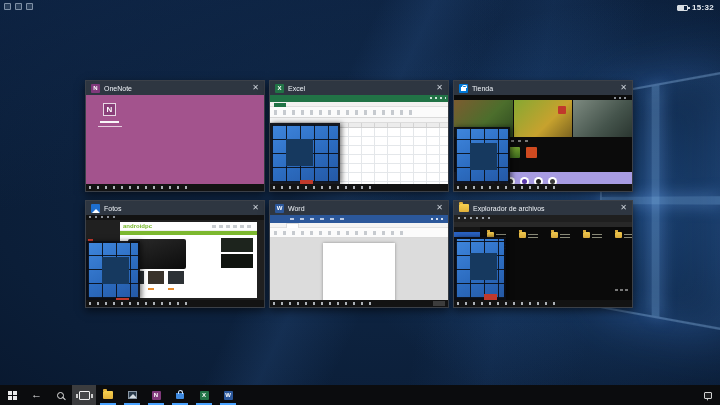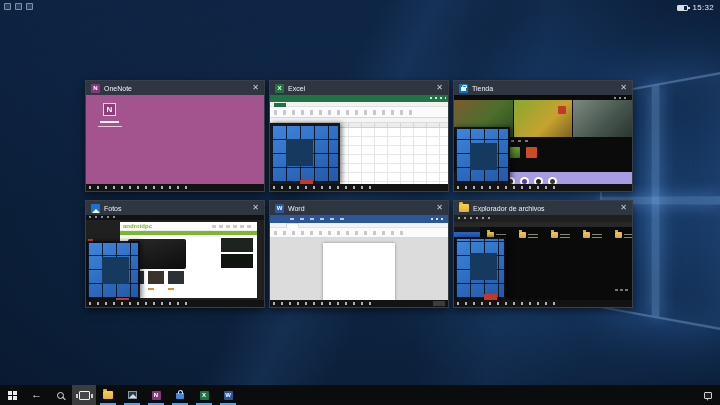--- a/index.html
+++ b/index.html
@@ -24,21 +24,21 @@
     margin-top:-4px; background:rgba(140,195,255,.30); box-shadow:0 0 14px rgba(120,180,255,.5); }
 
   
   .status-left { position:absolute; left:4px; top:3px; display:flex; gap:4px; }
   .sys-ico { width:7px; height:7px; border:1px solid rgba(200,215,230,.55);
     background:rgba(120,140,160,.25); border-radius:1px; }
   .status-right { position:absolute; right:6px; top:3px; display:flex; align-items:center; gap:4px; }
   .battery { width:11px; height:6px; border:1px solid #d7dde3; border-radius:1px; position:relative;
     background:linear-gradient(90deg,#d7dde3 0 72%, transparent 72%); }
   .battery::after { content:""; position:absolute; right:-3px; top:1px; width:2px; height:2px; background:#d7dde3; }
-  .clock { color:#e8edf2; font-size:8px; letter-spacing:.3px; }
+  .clock { color:#e8edf2; font-size:8px; letter-spacing:.3px;font-weight:bold; }
 
   
   .grid { position:absolute; left:85px; top:80px; display:grid;
     grid-template-columns:180px 180px 180px; grid-template-rows:112px 108px; column-gap:4px; row-gap:8px; }
   .thumb { display:flex; flex-direction:column; background:#20262f;
     box-shadow:0 3px 8px rgba(0,0,0,.55); border:1px solid rgba(255,255,255,.12); }
   .t-bar { height:14px; flex:none; background:rgba(46,55,66,.97); display:flex;
     align-items:center; padding:0 5px; gap:4px; }
   .t-label { color:#eef2f7; font-size:7px; white-space:nowrap; overflow:hidden; flex:1; }
   .t-close { color:#cdd3da; font-size:8px; line-height:1; cursor:pointer; flex:none; }

